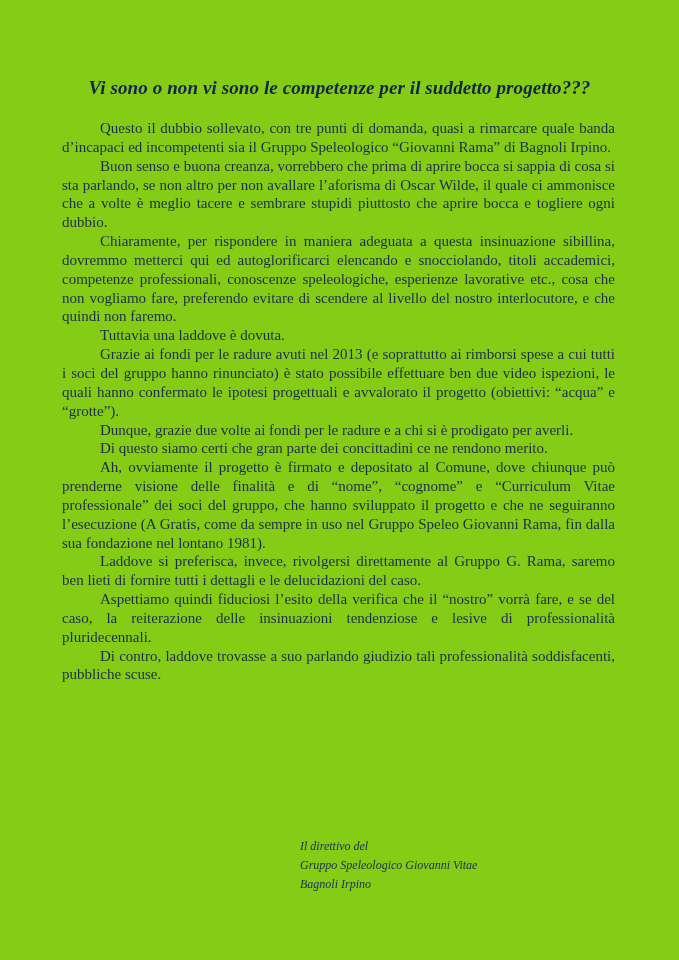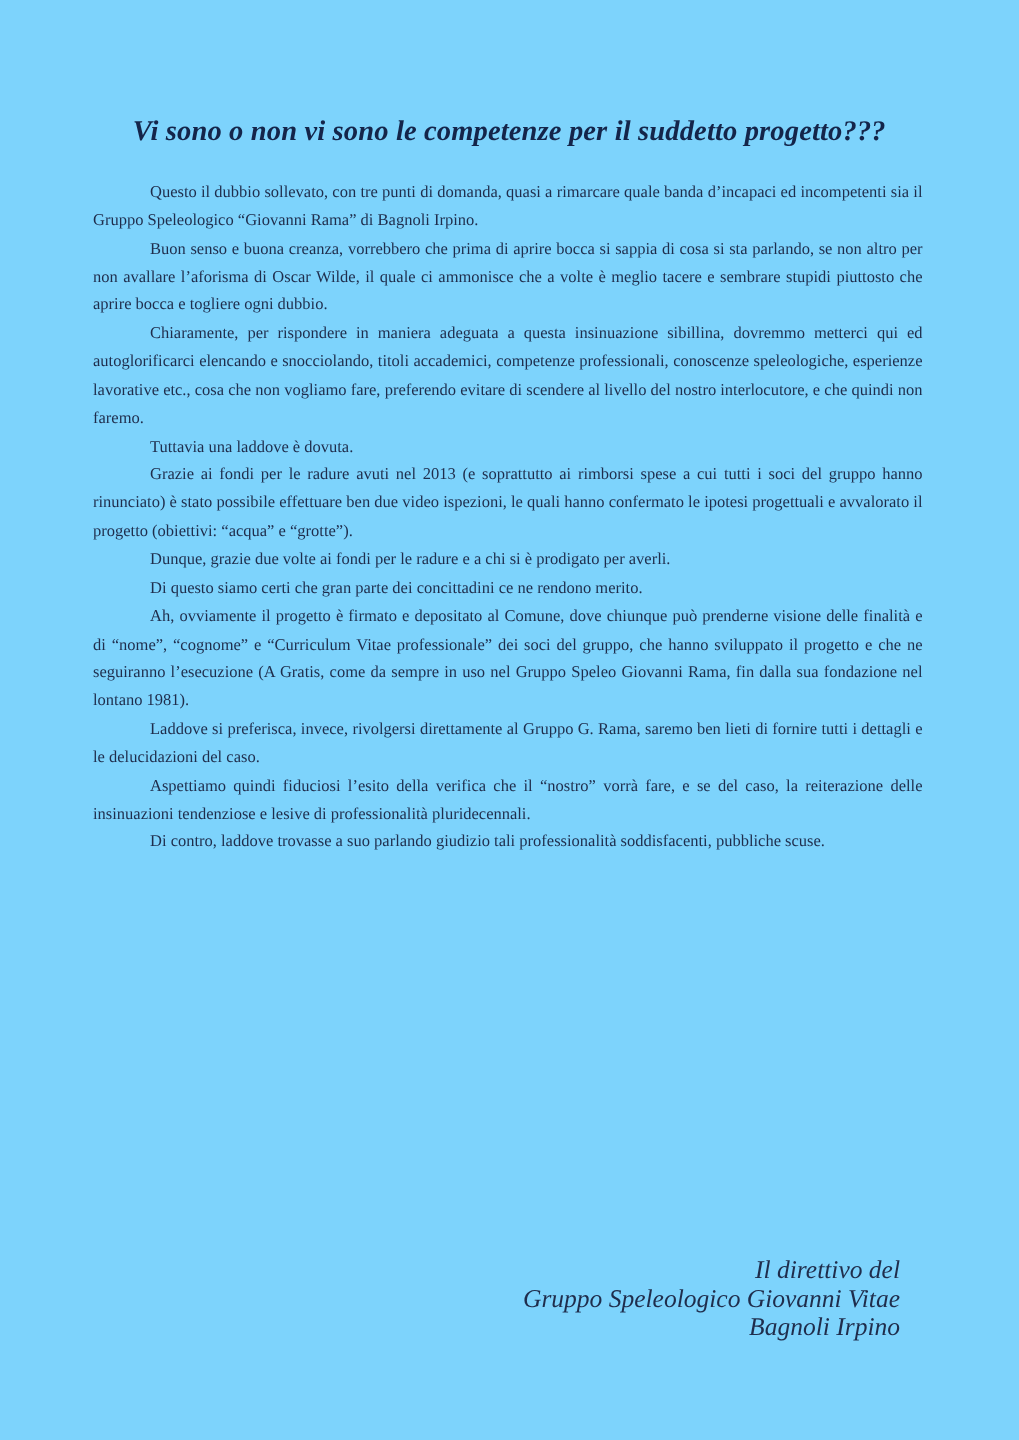--- a/index.html
+++ b/index.html
@@ -14,58 +14,58 @@
       overflow: hidden;
       font-family: "Liberation Serif", "DejaVu Serif", serif;
       color: #1d2b4a;
     }
     .page {
       position: absolute;
       left: 0;
       top: 0;
       width: 679px;
       height: 960px;
-      background: #7dd3fc;
+      background: #84cc16;
     }
     .title {
       position: absolute;
       left: 0;
       width: 679px;
       top: 77px;
       text-align: center;
       font-weight: bold;
       font-style: italic;
       font-size: 19px;
       color: #14254a;
       margin: 0;
       letter-spacing: 0.1px;
     }
     .body-text {
       position: absolute;
       left: 62px;
       width: 553px;
       top: 119px;
-      font-size: 11px;
+      font-size: 15px;
       line-height: 18.85px;
       text-align: justify;
       color: #1f2d4c;
       font-family: Liberation Serif, serif;
     }
     .body-text p {
       margin: 0;
       text-indent: 38px;
     }
     .signature {
       position: absolute;
       left: 300px;
       width: 300px;
       top: 837px;
-      text-align: right;
+      text-align: left;
       font-style: italic;
-      font-size: 17px;
+      font-size: 12px;
       line-height: 19px;
       color: #1f2d4c;
     }
     .signature div {
       margin: 0;
     }
   </style>
 </head>
 <body>
 

